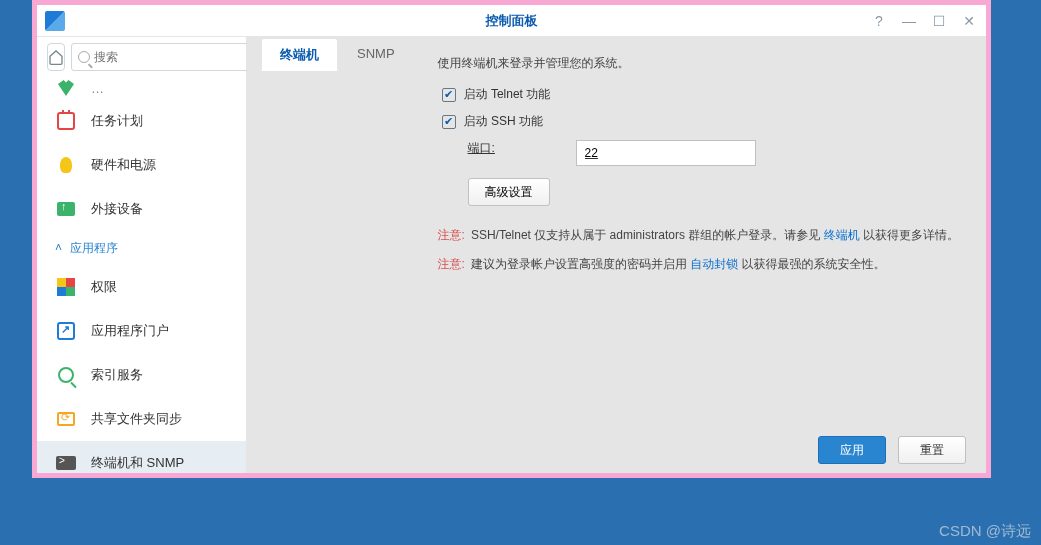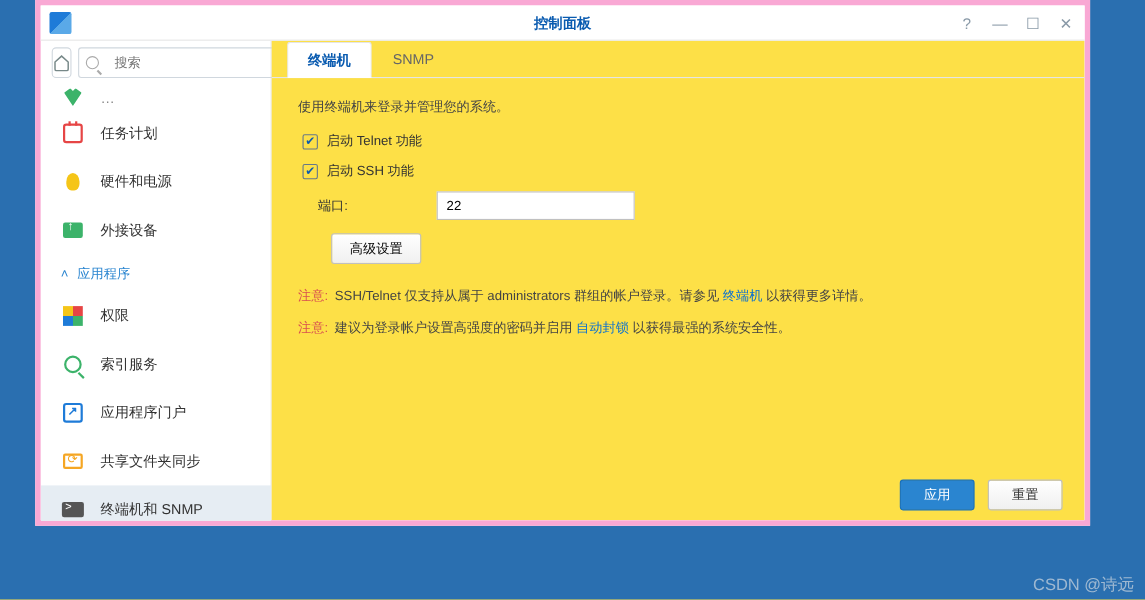--- a/index.html
+++ b/index.html
@@ -8,21 +8,21 @@
 .titlebar { height: 32px; background: #fff; border-bottom: 1px solid #e5e5e5; display: flex; align-items: center; position: relative; }
 .app-icon { width: 20px; height: 20px; margin-left: 8px; background: linear-gradient(135deg,#1e7bd8 50%,#5aa9e8 50%); border-radius:2px; }
 .title-text { position: absolute; left: 0; right: 0; text-align: center; font-size: 13px; color: #0a5bb0; font-weight: bold; pointer-events:none;}
 .win-controls { position: absolute; right: 8px; display: flex; gap: 12px; color:#8a9aa8;}
 .win-btn { width:18px; height:18px; display:flex; align-items:center; justify-content:center; cursor:pointer; font-size:14px;}
 .body { flex:1; display:flex; overflow:hidden; }
 .sidebar { width: 210px; border-right:1px solid #e5e5e5; display:flex; flex-direction:column; background:#fff;}
 .search-row { display:flex; align-items:center; padding:6px 10px; gap:6px;}
 .home-btn { width:28px; height:28px; border:1px solid #d0d7de; border-radius:4px; display:flex; align-items:center; justify-content:center; color:#788; cursor:pointer;}
 .search-box { flex:1; height:28px; border:1px solid #d0d7de; border-radius:3px; display:flex; align-items:center; padding:0 6px; gap:4px;}
-.search-box input { border:none; outline:none; flex:1; font-size:12px; color:#555; background:transparent;margin-left:10px;}
+.search-box input { border:none; outline:none; flex:1; font-size:12px; color:#555; background:transparent;}
 .nav-list { flex:1; overflow-y:auto; padding-bottom:4px;}
 .nav-item { height:44px; display:flex; align-items:center; padding:0 18px; gap:14px; font-size:13px; color:#333; cursor:pointer;}
 .nav-item.active { background:#e6edf3;align-items:center; }
 .nav-section { height:34px; display:flex; align-items:center; padding:0 18px; gap:8px; font-size:12px; color:#2a85d0; cursor:pointer;}
 .icon-box { width:22px; height:22px; display:flex; align-items:center; justify-content:center; flex-shrink:0;}
 .ic-calendar{width:18px;height:18px;border:2px solid #e64545;border-radius:3px;position:relative;}
 .ic-calendar::before{content:"";position:absolute;top:-4px;left:3px;width:2px;height:4px;background:#e64545;}
 .ic-calendar::after{content:"";position:absolute;top:-4px;right:3px;width:2px;height:4px;background:#e64545;}
 .ic-bulb{width:12px;height:16px;background:#f5c518;border-radius:50% 50% 40% 40%;}
 .ic-ext{width:18px;height:14px;background:#3cb36a;border-radius:2px;position:relative;}
@@ -31,29 +31,29 @@
 .ic-perm{width:18px;height:18px;background:conic-gradient(#e64545 0 25%,#3cb36a 0 50%,#1e7bd8 0 75%,#f5c518 0);}
 .ic-portal{width:18px;height:18px;border:2px solid #1e7bd8;border-radius:3px;position:relative;}
 .ic-portal::after{content:"↗";position:absolute;left:2px;top:-1px;color:#1e7bd8;font-size:11px;font-weight:bold;}
 .ic-search{width:16px;height:16px;border:2px solid #3cb36a;border-radius:50%;position:relative;}
 .ic-search::after{content:"";position:absolute;right:-5px;bottom:-5px;width:7px;height:2px;background:#3cb36a;transform:rotate(45deg);}
 .ic-sync{width:18px;height:14px;border:2px solid #f5a623;border-radius:2px;position:relative;}
 .ic-sync::after{content:"⟳";position:absolute;left:2px;top:-3px;color:#f5a623;font-size:11px;}
 .ic-terminal{width:20px;height:14px;background:#555;border-radius:2px;position:relative;}
 .ic-terminal::after{content:">";position:absolute;left:3px;top:-1px;color:#fff;font-size:10px;}
 .ic-heart{width:16px;height:16px;background:#3cb36a;clip-path:polygon(50% 15%,65% 0,100% 25%,50% 100%,0 25%,35% 0);} 
-.main { flex:1; background:#fde047; display:flex; flex-direction:column; position:relative;}
+.main { flex:1; background:#e5e5e5; display:flex; flex-direction:row; position:relative;}
 .tabs { height:34px; border-bottom:1px solid #e5e5e5; display:flex; align-items:flex-end; padding-left:14px;}
 .tab { height:33px; padding:0 18px; display:flex; align-items:center; font-size:13px; color:#666; cursor:pointer; border:1px solid transparent;}
 .tab.active { color:#0a5bb0; font-weight:bold; border:1px solid #e5e5e5; border-bottom:1px solid #fff; border-radius:3px 3px 0 0; background:#fff; margin-bottom:-1px;}
 .content { padding:18px 24px; font-size:12px; color:#333; flex:1;}
 .desc { margin-bottom:14px; color:#444;}
 .check-row { display:flex; align-items:center; gap:8px; margin-bottom:10px; margin-left:4px;}
 .checkbox { width:14px; height:14px; border:1px solid #678; border-radius:2px; display:flex; align-items:center; justify-content:center; color:#0a5bb0; font-size:11px; cursor:pointer;}
-.indent { margin-left:18px; display:flex; align-items:center; gap:18px; margin-bottom:12px;}
+.indent { margin-left:30px; display:flex; gap:18px; margin-bottom:12px;text-decoration:underline;}
 .field-label { font-size:12px; color:#333; width:90px;}
 .port-input { width:180px; height:26px; border:1px solid #c0c0c0; padding:0 8px; font-size:12px;}
 .adv-btn { height:28px; padding:4px 16px; border:1px solid #c0c0c0; background:linear-gradient(#fff,#f0f0f0); border-radius:3px; font-size:12px; cursor:pointer; margin-left:30px;}
 .note { margin-top:20px; font-size:12px; line-height:1.6; display:flex; gap:6px;}
 .note-label { color:#d85050;text-align:center;}
 .note-text { color:#444;}
 .link { color:#0a70d0; cursor:pointer;}
 .footer { position:absolute; right:20px; bottom:9px; display:flex; gap:12px;}
 .btn { width:68px; height:28px; border-radius:3px; font-size:12px; cursor:pointer; display:flex; align-items:center; justify-content:center;}
 .btn-primary { background:#2a85d0; color:#fff; border:1px solid #1a70b8;}
@@ -119,29 +119,29 @@
           <span>应用程序</span>
         </div>
         <div class="nav-item">
           <span class="icon-box">
               <span class="ic-perm"></span>
             </span>
           <span>权限</span>
         </div>
         <div class="nav-item">
           <span class="icon-box">
+              <span class="ic-portal"></span>
+            </span>
+          <span>应用程序门户</span>
+        </div>
+        <div class="nav-item">
+          <span class="icon-box">
               <span class="ic-search"></span>
             </span>
           <span>索引服务</span>
-        </div>
-        <div class="nav-item">
-          <span class="icon-box">
-              <span class="ic-portal"></span>
-            </span>
-          <span>应用程序门户</span>
         </div>
         <div class="nav-item">
           <span class="icon-box">
               <span class="ic-sync"></span>
             </span>
           <span>共享文件夹同步</span>
         </div>
         <div class="nav-item active">
           <span class="icon-box">
               <span class="ic-terminal"></span>

